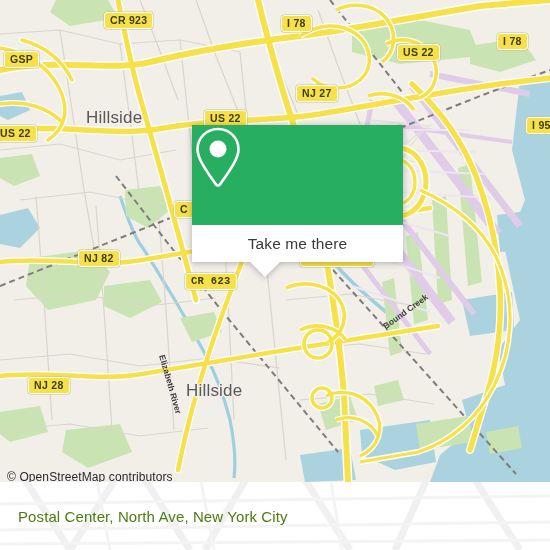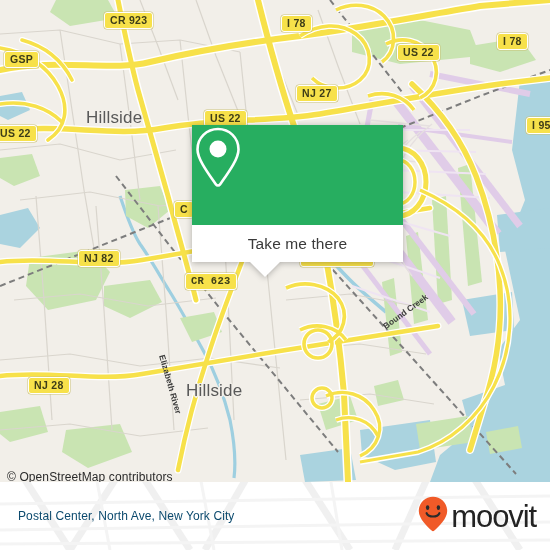--- a/index.html
+++ b/index.html
@@ -102,21 +102,21 @@
   
   .footer{
     position:absolute;left:0;top:482px;width:550px;height:68px;
     background:#ffffff;overflow:hidden;
   }
   .footer-watermark{
     position:absolute;left:0;top:0;width:550px;height:68px;opacity:1;
   }
   .footer-title{
     position:absolute;left:18px;top:50%;transform:translateY(-50%);
-    font-size:12px;color:#0c4a6e;letter-spacing:.1px;
+    font-size:15px;color:#4d7c0f;letter-spacing:.1px;
     z-index:3;white-space:nowrap;
   }
   .brand{
     position:absolute;right:14px;top:50%;transform:translateY(-50%);
     display:flex;align-items:center;gap:3px;z-index:3;
   }
   .brand-name{
     font-size:31px;color:#232323;letter-spacing:-1.1px;
     font-weight:normal;line-height:31px;
   }
@@ -395,29 +395,16 @@
         <path d="M0,48 L550,40"></path>
         <path d="M0,62 L550,58"></path>
         <path d="M200,-6 L214,68"></path>
         <path d="M330,-6 L342,68"></path>
         <path d="M96,-6 L110,68"></path>
       </g>
     </svg>
 
     <div class="footer-title">Postal Center, North Ave, New York City</div>
 
-    <div class="brand">
-      <span>
-        <svg width="30" height="36" viewBox="0 0 30 36">
-          <path d="M15 0.8 C7.1 0.8 0.8 7.1 0.8 15 C0.8 23 9.6 30.6 13.6 34.6
-                   C14.4 35.4 15.6 35.4 16.4 34.6 C20.4 30.6 29.2 23 29.2 15
-                   C29.2 7.1 22.9 0.8 15 0.8 Z" fill="#f05a28"></path>
-          <ellipse cx="9.6" cy="11.6" rx="1.7" ry="2.4" fill="#2b2b2b"></ellipse>
-          <ellipse cx="20.4" cy="11.6" rx="1.7" ry="2.4" fill="#2b2b2b"></ellipse>
-          <path d="M8.6 17.2 C10.6 21.6 19.4 21.6 21.4 17.2" stroke="#2b2b2b" stroke-width="2.1" fill="none" stroke-linecap="round"></path>
-        </svg>
-      </span>
-      <span class="brand-name">moovit</span>
-    </div>
 
   </div>
 
 </div>
 
 </body></html>

